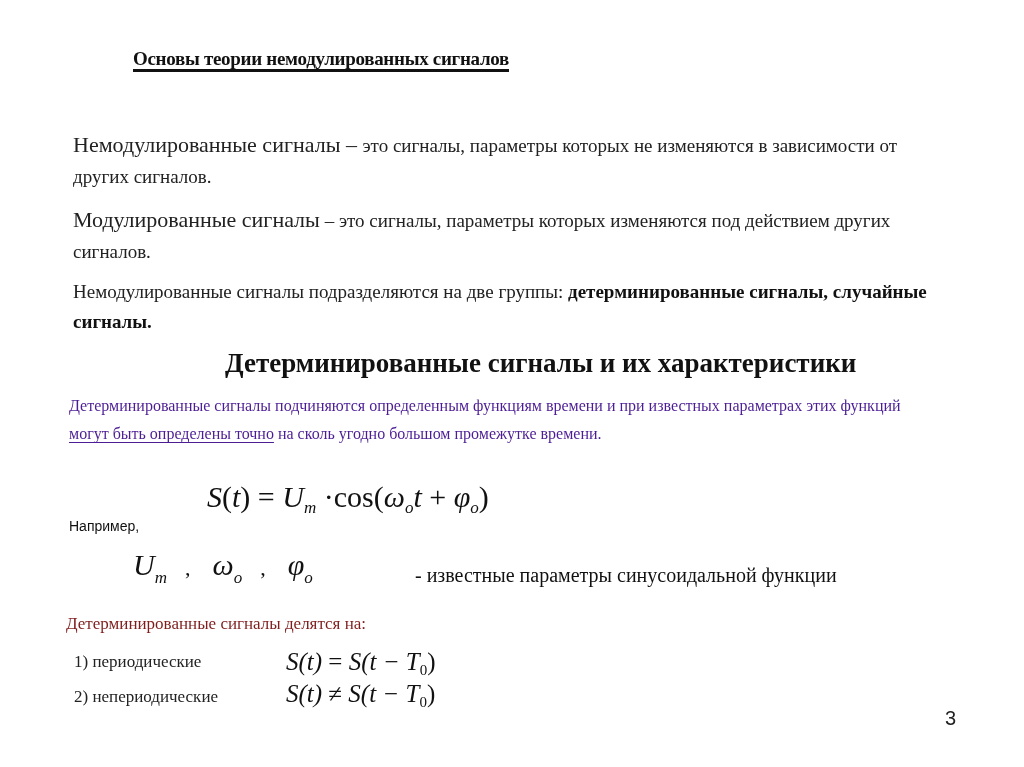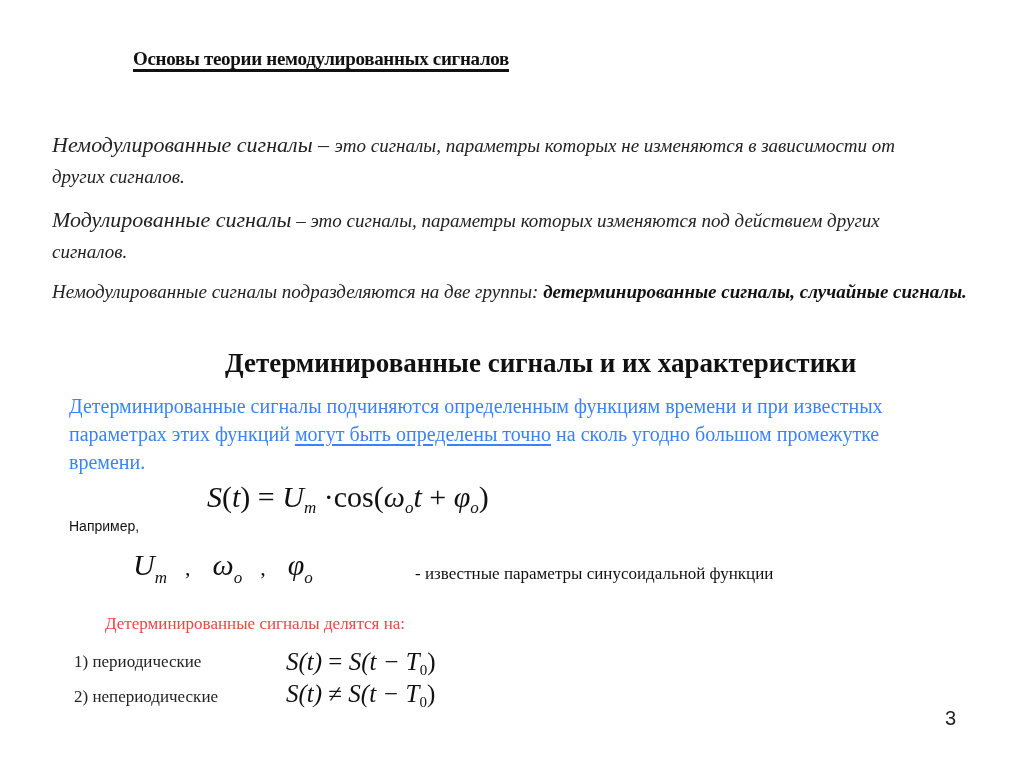--- a/index.html
+++ b/index.html
@@ -23,23 +23,22 @@
       font-weight: bold;
       font-size: 19px;
       text-decoration: underline;
       text-decoration-thickness: 3px;
       text-underline-offset: 4px;
       white-space: nowrap;
       letter-spacing: -0.3px;
     }
 
     .def {
-      left: 52px;
+      left: 73px;
       font-family: "Liberation Serif", serif;
-      font-style: italic;
       color: #222222;
       width: 880px;
       line-height: 30px;
     }
     .def .term { font-size: 22px; }
     .def .rest { font-size: 19px; }
     .def1 { top: 130px; }
     .def2 { top: 205px; }
     .def3 {
       top: 277px;
@@ -56,23 +55,23 @@
       font-weight: bold;
       font-size: 27px;
       white-space: nowrap;
     }
 
     .para {
       left: 69px;
       top: 392px;
       width: 860px;
       font-family: "Liberation Serif", serif;
-      font-size: 20px;
+      font-size: 16px;
       line-height: 28px;
-      color: #3b82f6;
+      color: #4c1d95;
     }
     .para u { text-decoration: underline; text-underline-offset: 3px; }
 
     .example-label {
       left: 69px;
       top: 518px;
       font-family: Liberation Sans, sans-serif;
       font-size: 14px;
       white-space: nowrap;
     }
@@ -93,32 +92,31 @@
       font-size: 30px;
       white-space: nowrap;
     }
     .params i { font-style: italic; }
     .params sub { font-size: 17px; font-style: italic; vertical-align: -8px; }
     .params .sep { font-size: 22px; margin: 0 22px 0 18px; }
     .params-desc {
       left: 415px;
       top: 564px;
       font-family: "Liberation Serif", serif;
-      font-size: 17px;
+      font-size: 20px;
       white-space: nowrap;
     }
 
     .divides {
       left: 66px;
       top: 614px;
       font-family: "Liberation Serif", serif;
       font-size: 17px;
-      color: #ef4444;
+      color: #7f1d1d;
       white-space: nowrap;
-      margin-left: 39px;
     }
     .item-label {
       left: 66px;
       font-family: "Liberation Serif", serif;
       font-size: 17px;
       color: #222;
       white-space: nowrap;
       margin-left: 8px;
     }
     .item1 { top: 652px; }

